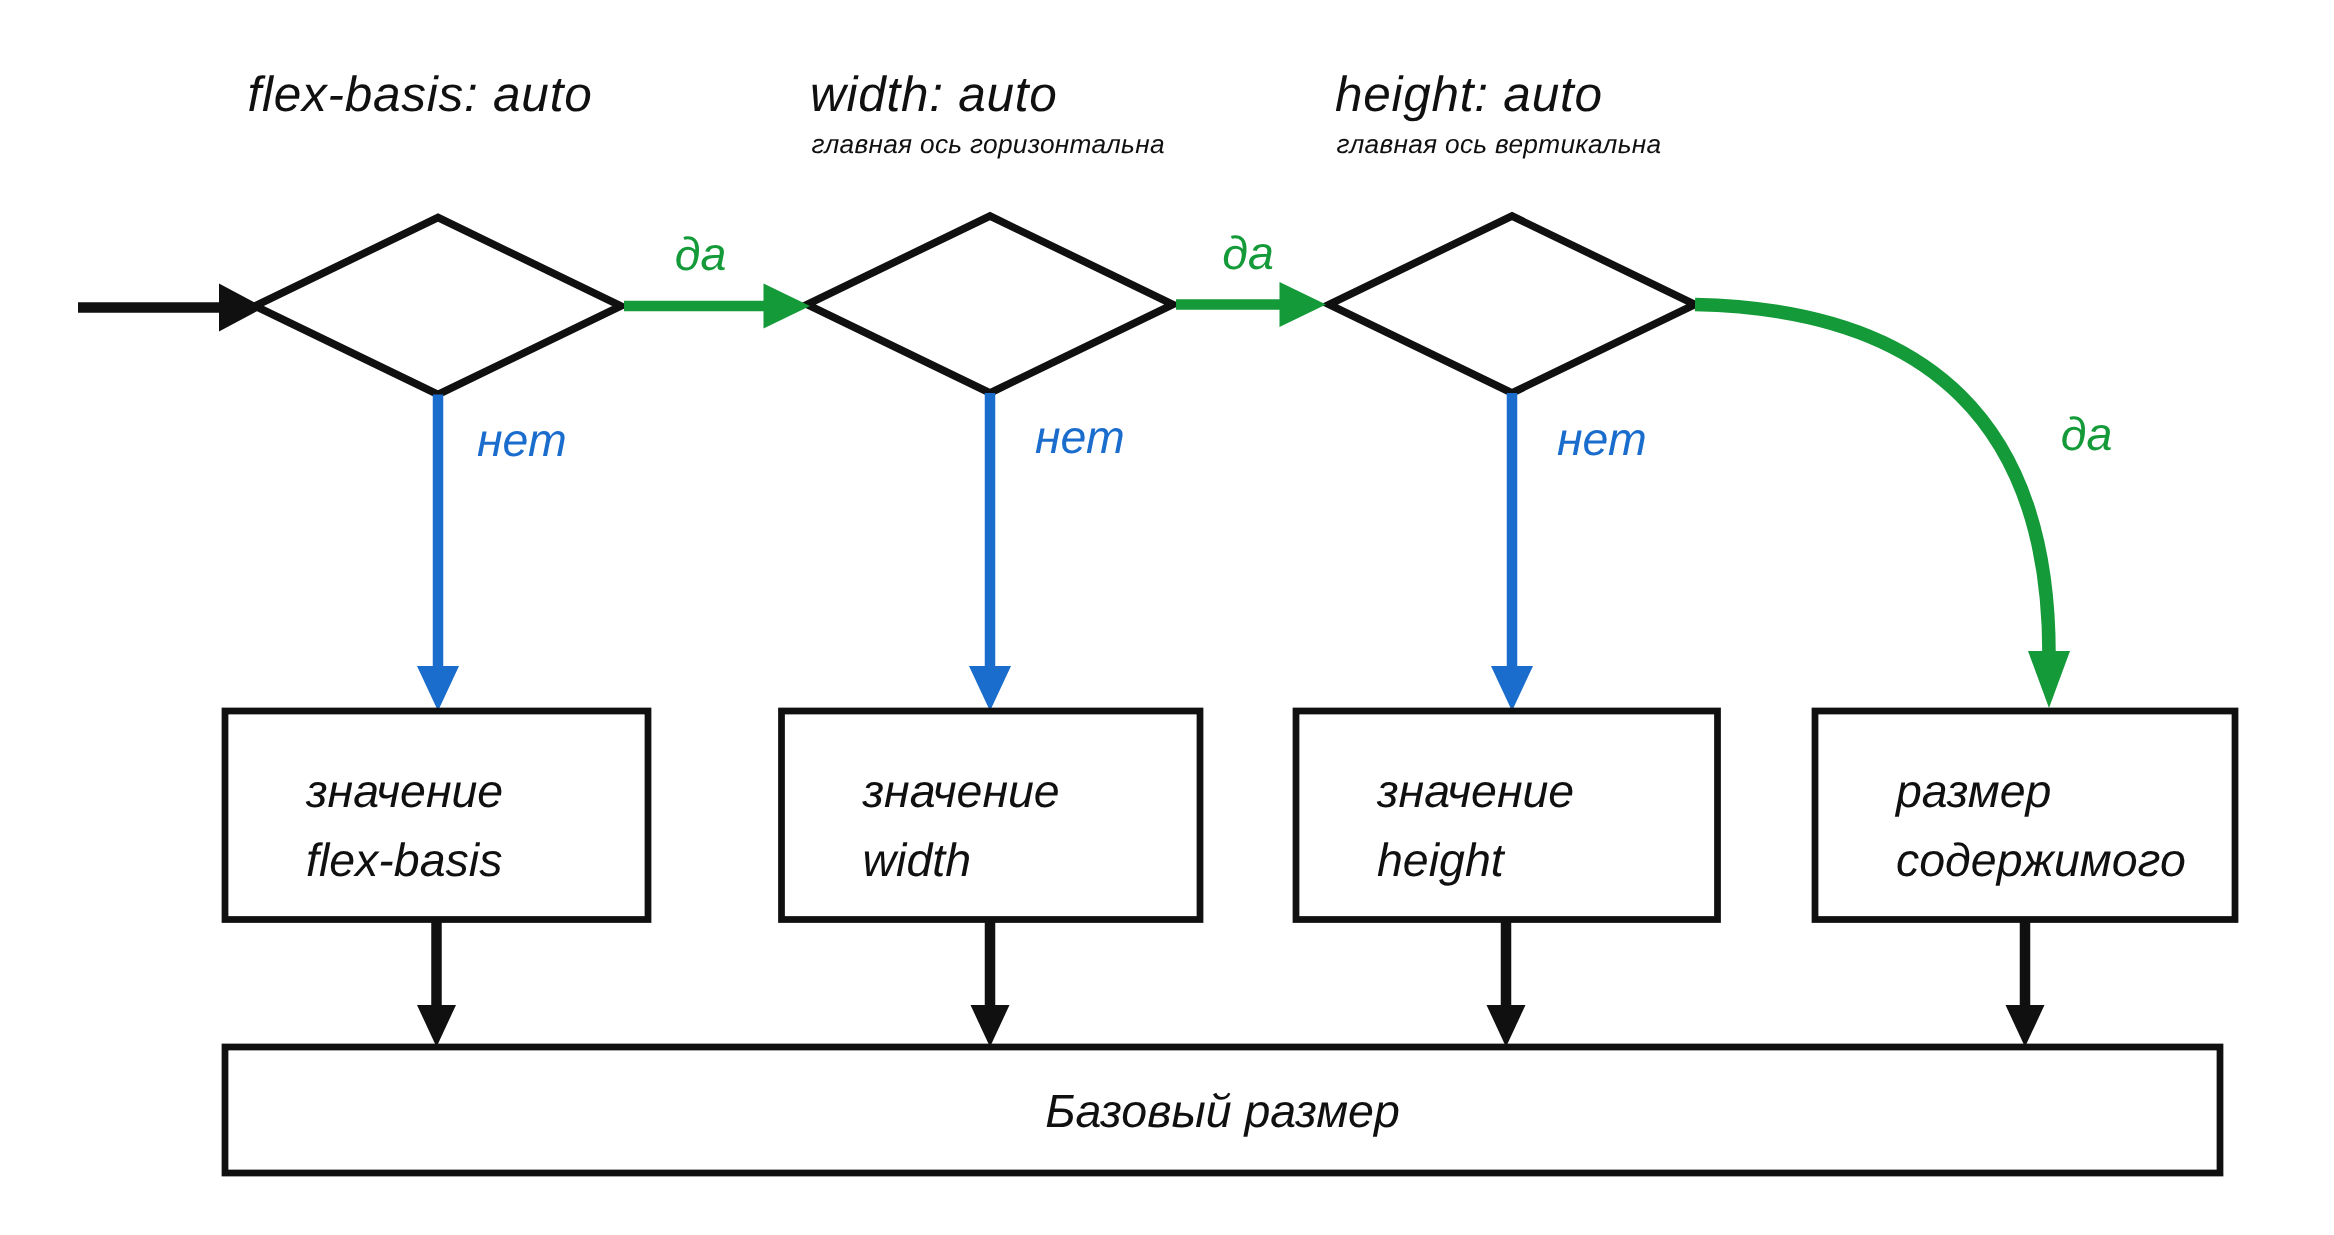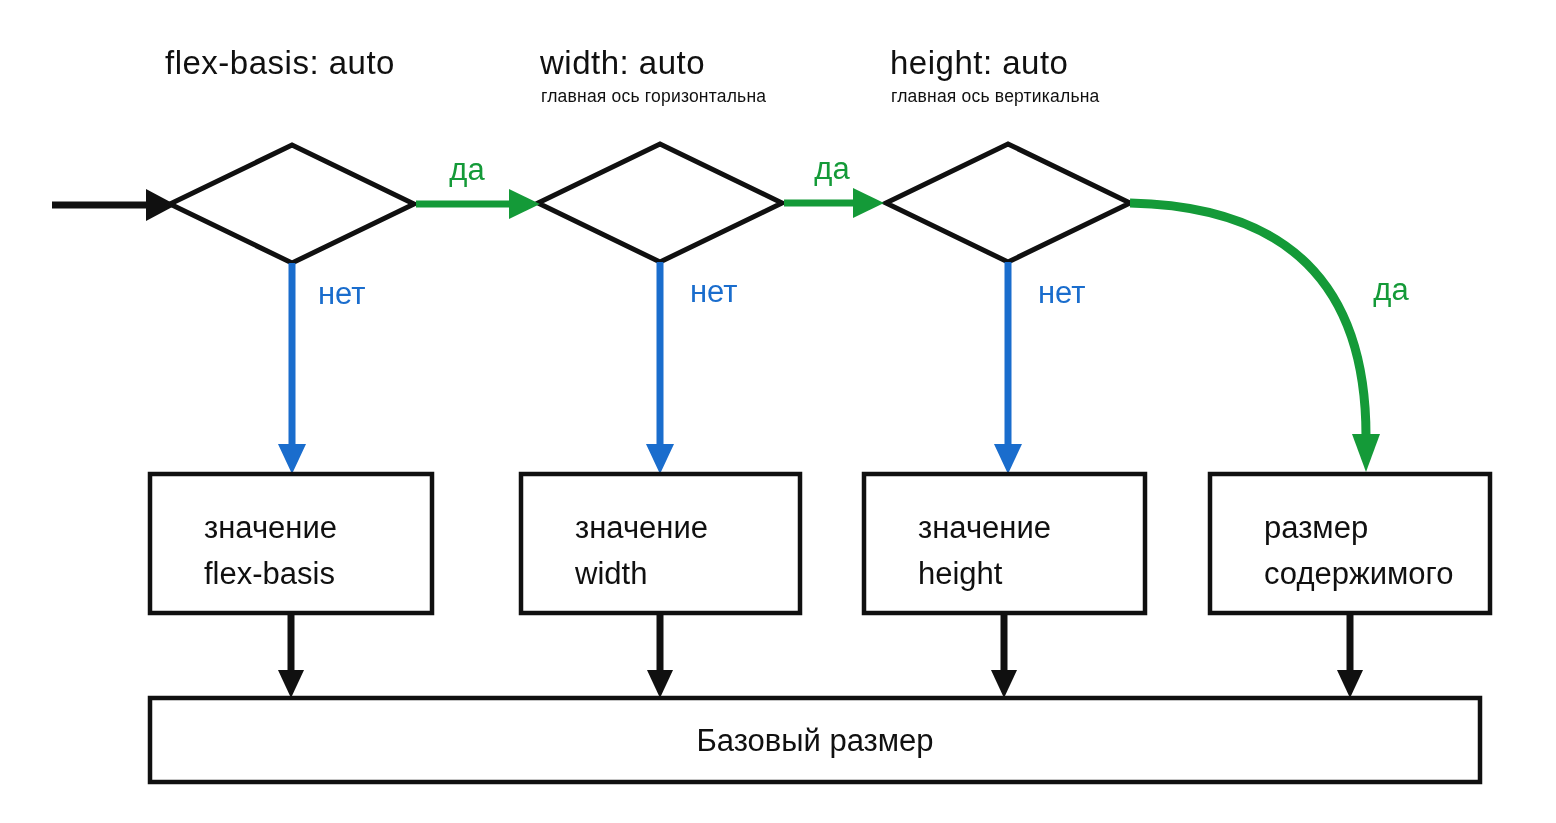--- a/index.html
+++ b/index.html
@@ -7,20 +7,21 @@
     padding: 0;
     background: #ffffff;
   }
   .stage {
     position: relative;
     width: 1556px;
     height: 814px;
     background: var(--background, #fff);
     font-family: "Liberation Sans", "DejaVu Sans", sans-serif;
     overflow: hidden;
+    font-style: italic;
   }
   svg { display: block; }
 
   
   .ink-stroke   { stroke: var(--ink, #101010); fill: none; }
   .ink-fill     { fill: var(--ink, #101010); stroke: none; }
   .green-stroke { stroke: var(--yes-green, #149a38); fill: none; }
   .green-fill   { fill: var(--yes-green, #149a38); stroke: none; }
   .blue-stroke  { stroke: var(--no-blue, #1a6dcd); fill: none; }
   .blue-fill    { fill: var(--no-blue, #1a6dcd); stroke: none; }

